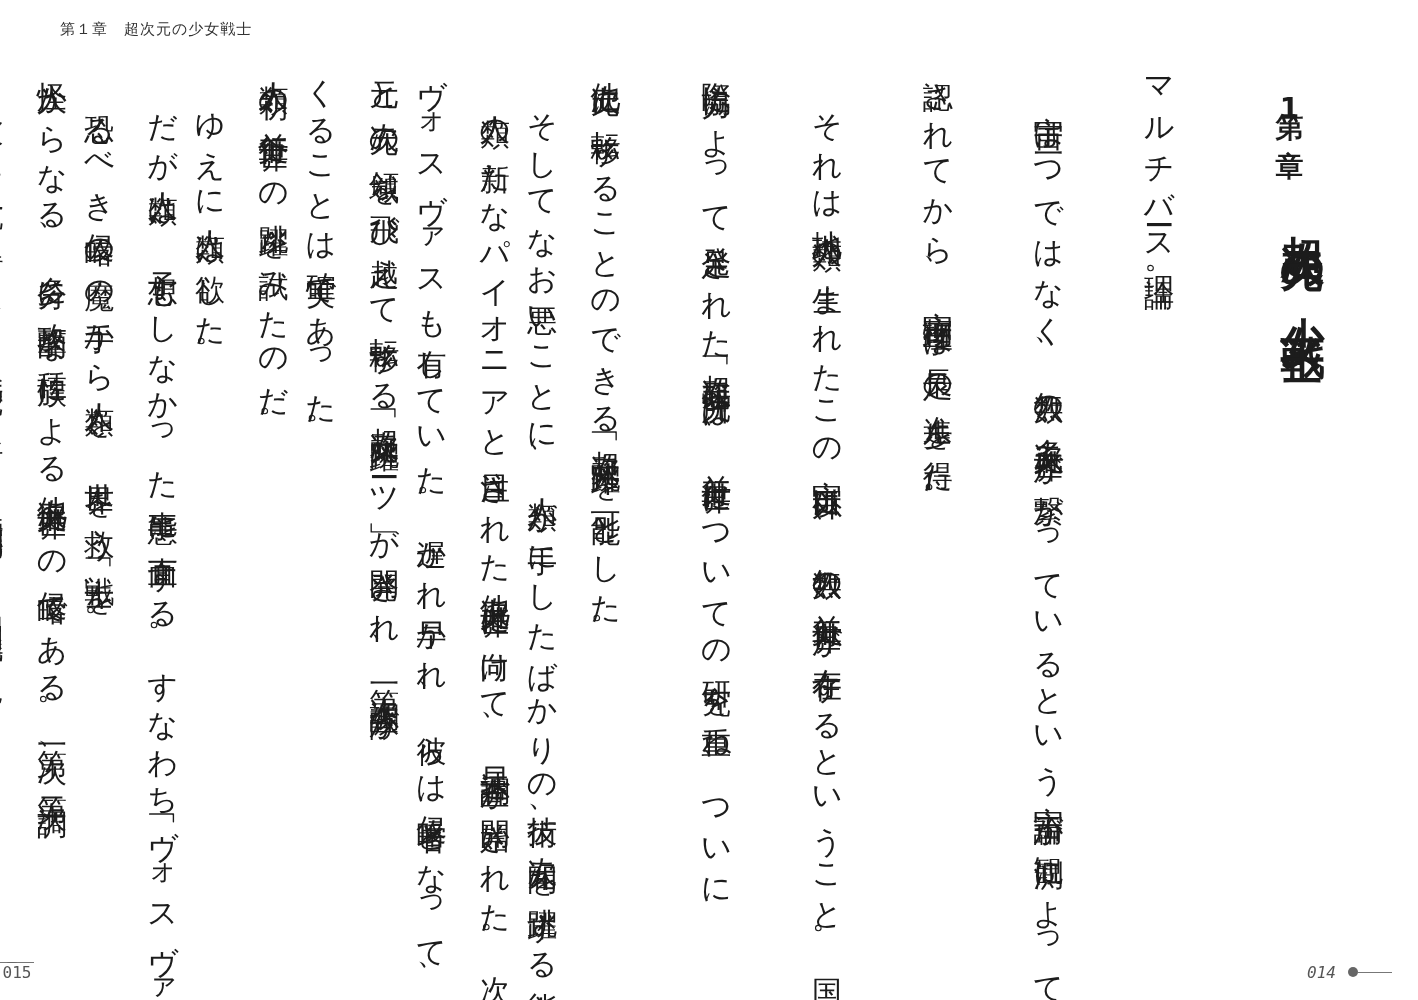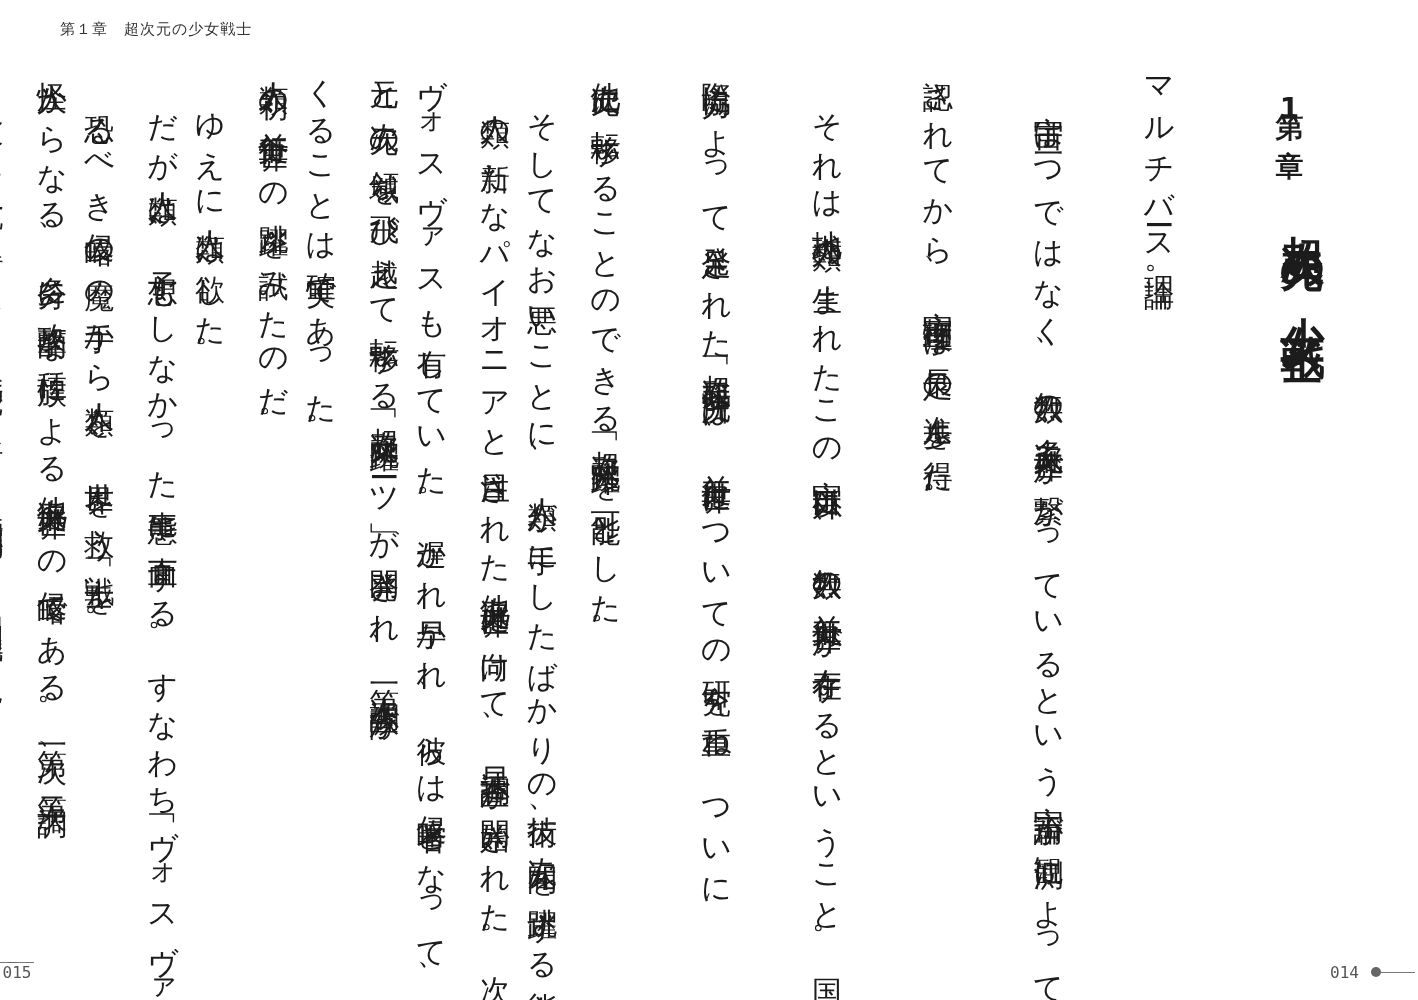--- a/index.html
+++ b/index.html
@@ -106,21 +106,21 @@
       <span class="para">他次元に転移することのできる「超次元跳躍」を可能とした。</span>
       <span class="para">　人類の新たなパイオニアと注目された他次元世界に向けて、早速調査が開始された。次</span>
       <span class="para">元と次元の領域を飛び越えて転移する「超次元跳躍スーツ」が開発され、第一次調査隊が</span>
       <span class="para">人類初の並行世界への跳躍を試みたのだ。</span>
       <span class="para">　だが人類は、予想もしなかった事態に直面する。すなわち「ヴォスヴァス」……異形の</span>
       <span class="para">怪人からなる、多分に攻撃的な種族による他次元世界への侵略である。第一次、第二次調</span>
       
       
     </div>
 
-    <div class="folio folio-right" style="left:621px;">
+    <div class="folio folio-right" style="left:598px;font-style:italic;">
       <span class="num">014</span>
       <span class="dot"></span>
       <span class="line"></span>
     </div>
   </div>
 
   <div class="chapter">
     <span class="chapter-label">第1章</span>
     <span class="chapter-title">超次元の少女戦士</span>
   </div>

